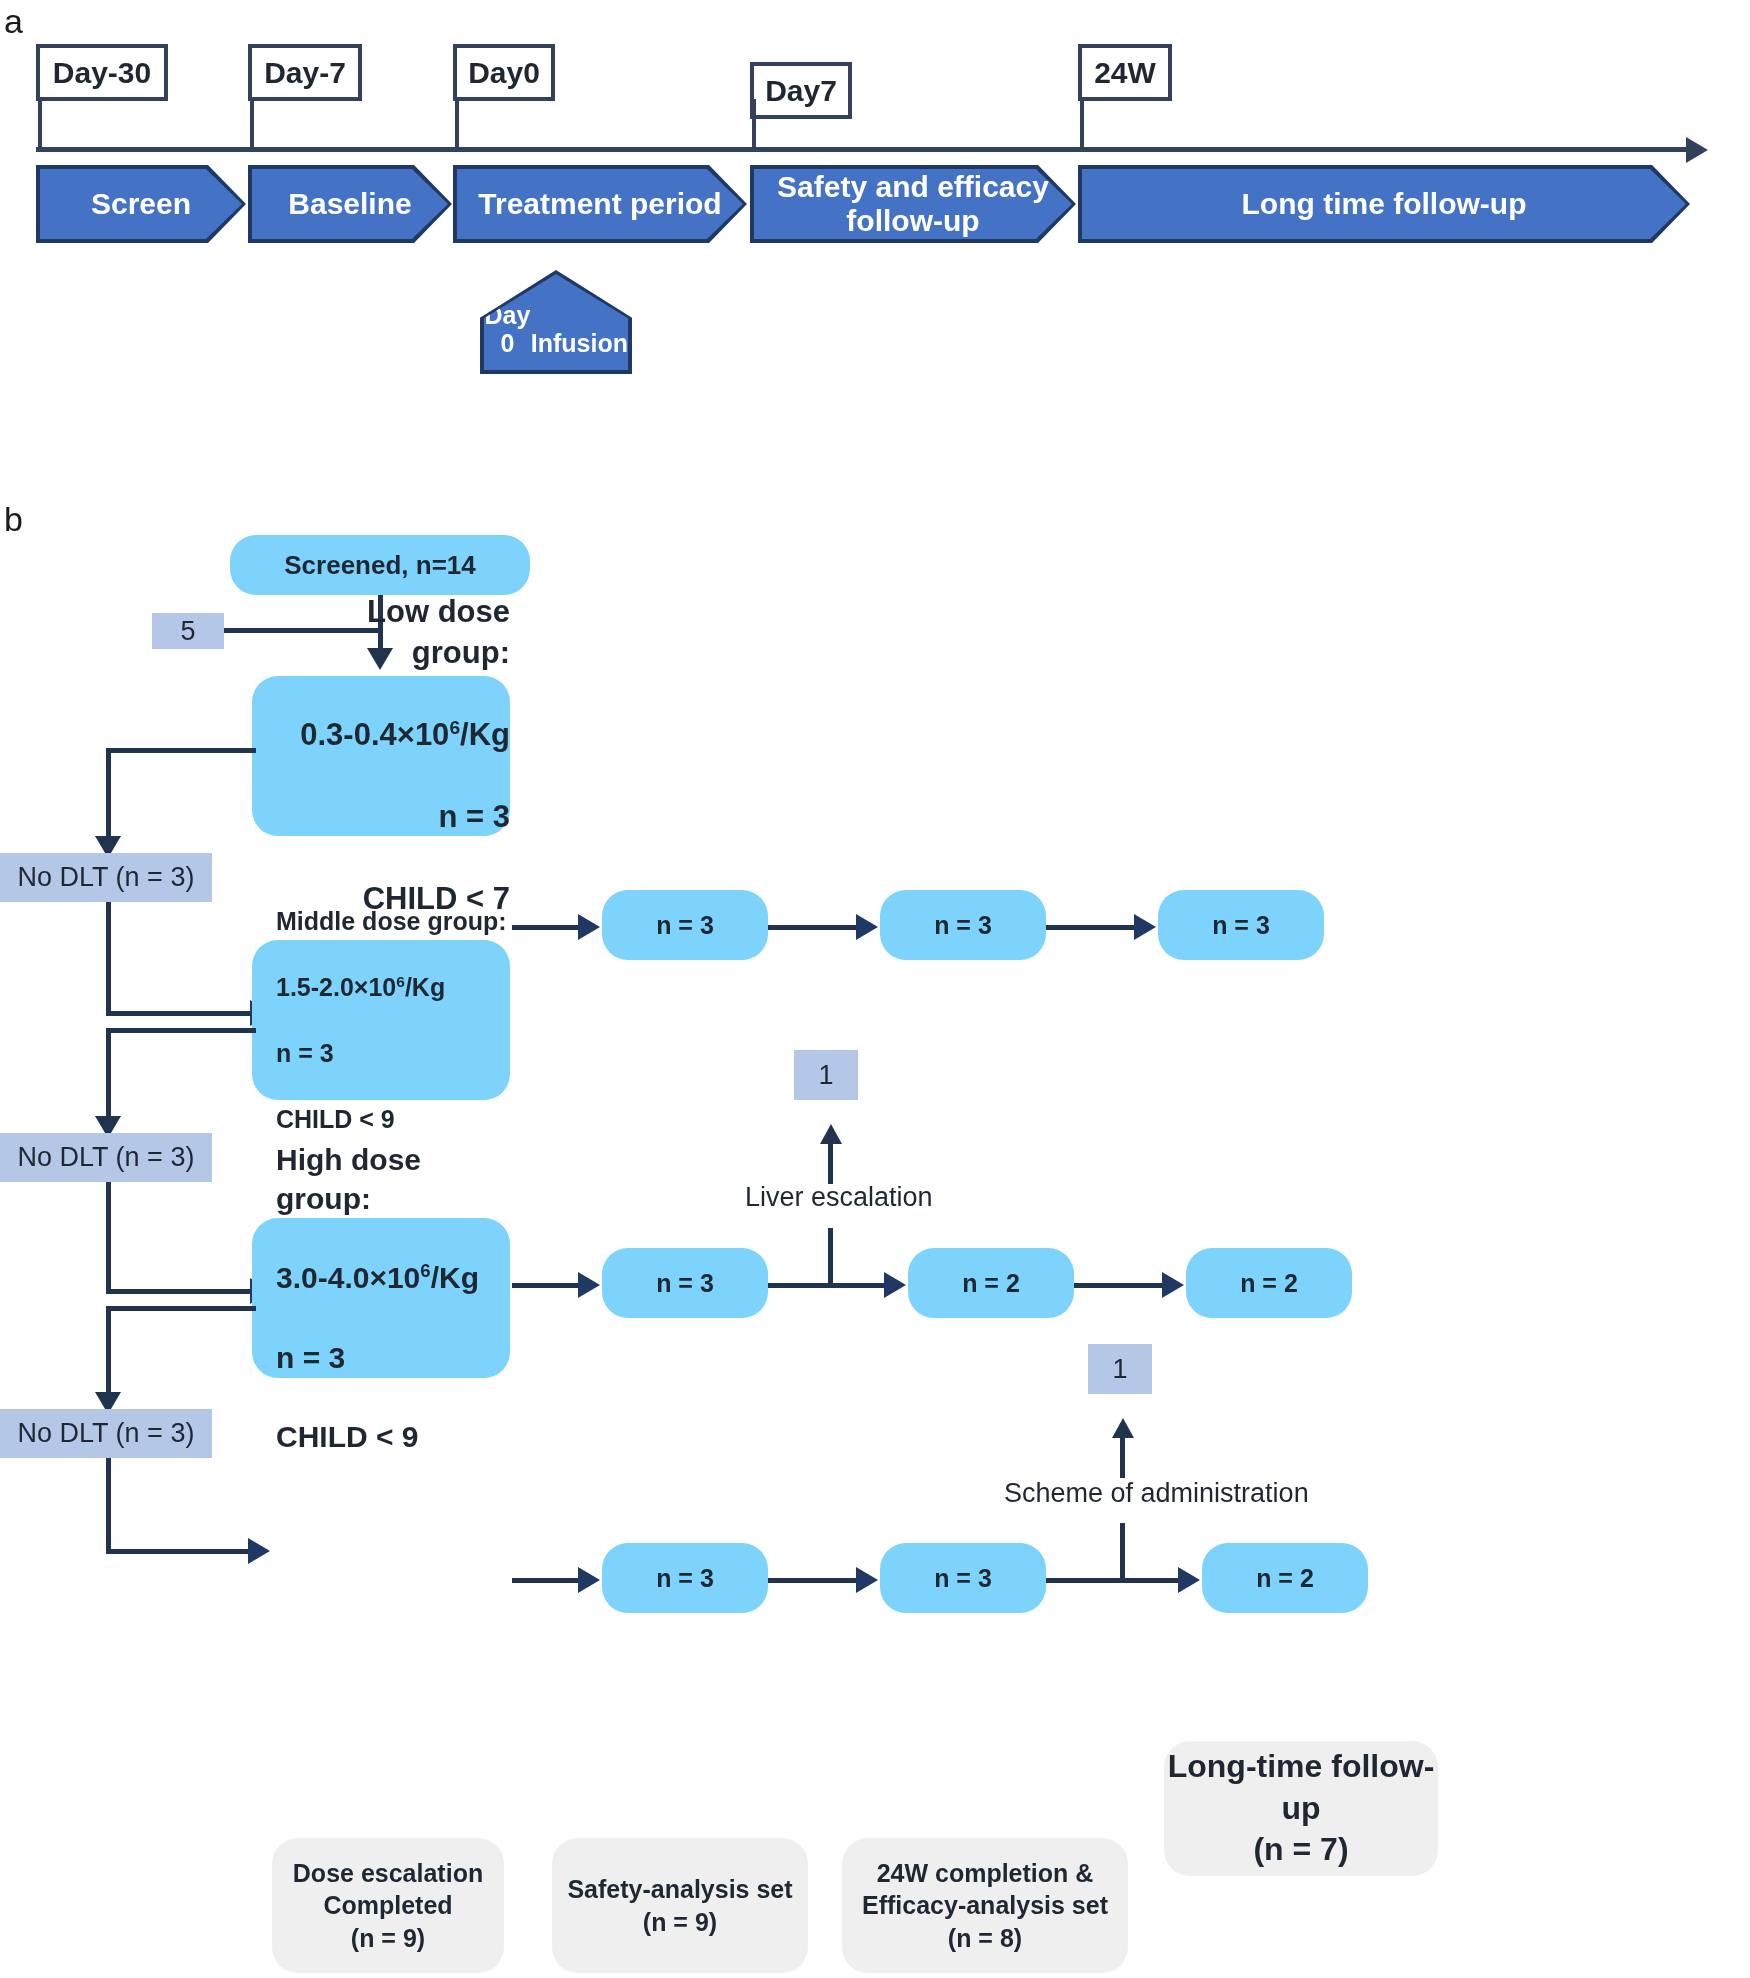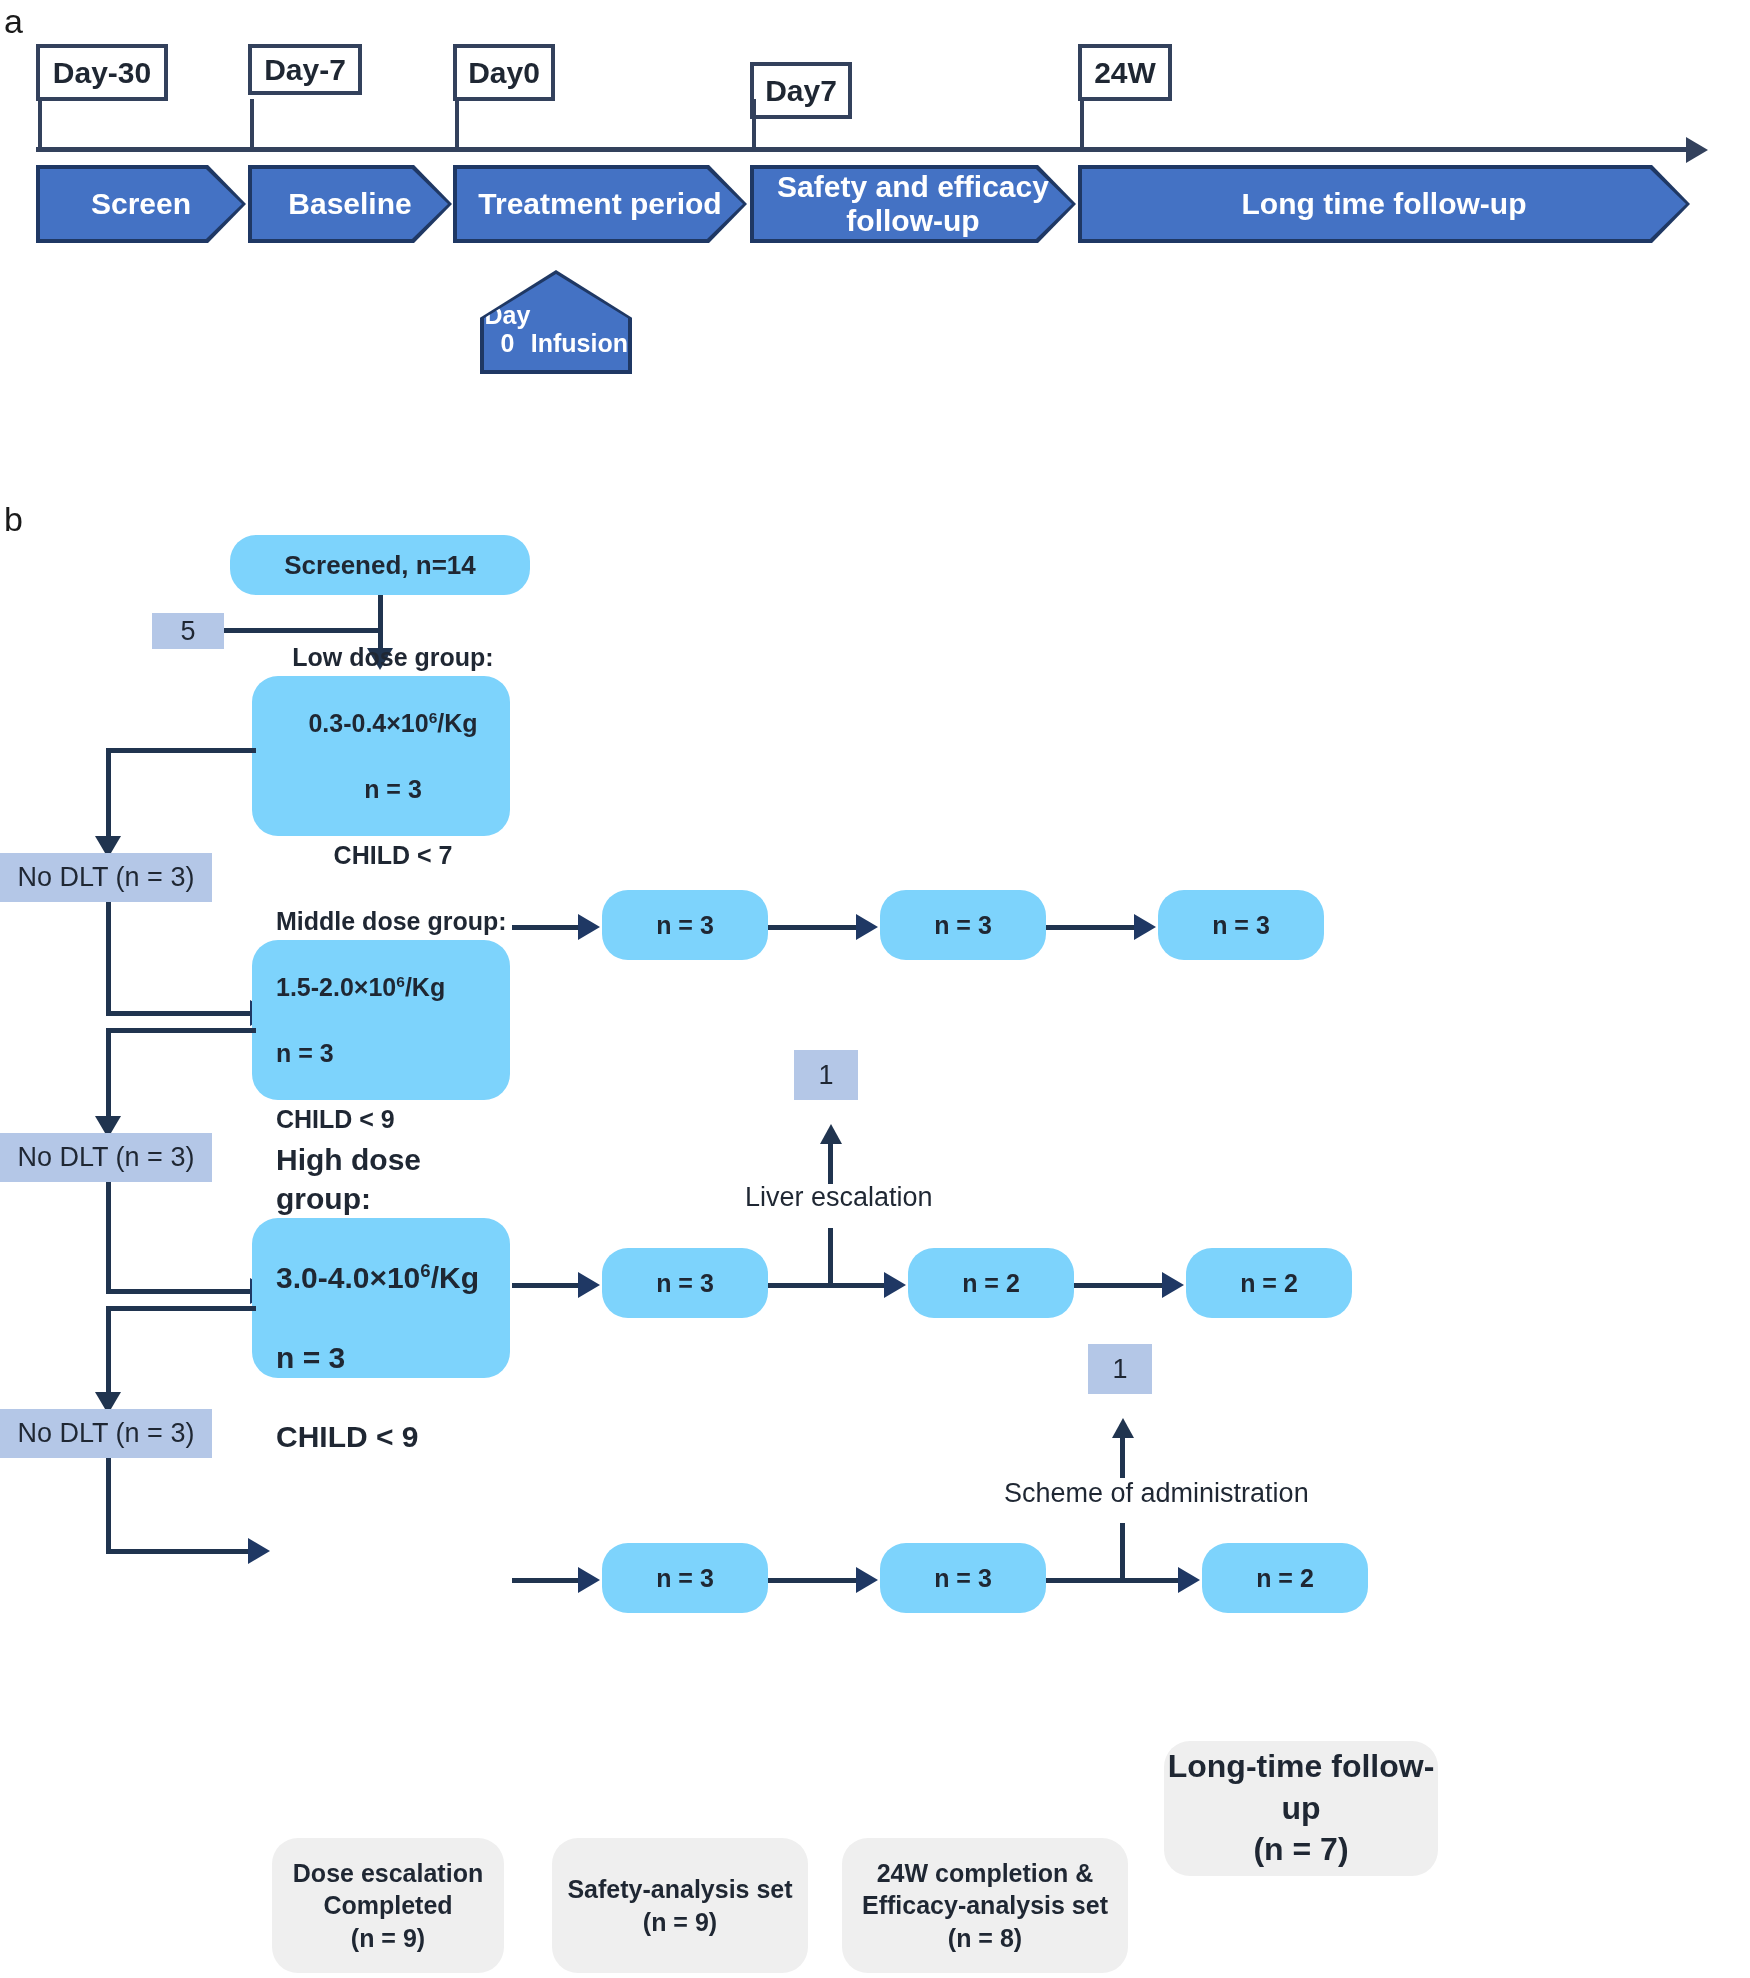--- a/index.html
+++ b/index.html
@@ -71,21 +71,21 @@
 </head>
 <body>
 
 <div id="page">
 
   <div class="panel-label" style="left:4px;top:2px;">a</div>
 
   <div class="tl-flag" style="left:36px;top:44px;width:132px;height:57px;">Day-30</div>
   <div class="tl-stem" style="left:38px;top:99px;height:53px;"></div>
 
-  <div class="tl-flag" style="left:248px;top:44px;width:114px;height:51px;">Day-7</div>
+  <div class="tl-flag" style="left:248px;top:44px;width:114px;height:57px;">Day-7</div>
   <div class="tl-stem" style="left:250px;top:99px;height:53px;"></div>
 
   <div class="tl-flag" style="left:453px;top:44px;width:102px;height:57px;">Day0</div>
   <div class="tl-stem" style="left:455px;top:99px;height:53px;"></div>
 
   <div class="tl-flag" style="left:750px;top:44px;width:102px;height:57px;margin-top:18px;">Day7</div>
   <div class="tl-stem" style="left:752px;top:99px;height:53px;"></div>
 
   <div class="tl-flag" style="left:1078px;top:44px;width:94px;height:57px;">24W</div>
   <div class="tl-stem" style="left:1080px;top:99px;height:53px;"></div>
@@ -132,21 +132,21 @@
   <div class="node rounded bold" style="left:230px;top:535px;width:300px;height:60px;font-size:26px;">Screened, n=14</div>
 
   <div class="ln v dark" style="left:378px;top:595px;height:70px;"></div>
   <div class="ah-d" style="left:367px;top:648px;"></div>
 
   <div class="ln h dark" style="left:200px;top:628px;width:181px;"></div>
   <div class="ah-l" style="left:192px;top:617px;"></div>
   <div class="node square reg" style="left:152px;top:613px;width:72px;height:36px;font-size:27px;">5</div>
 
   <div class="node rounded" style="left:252px;top:676px;width:258px;height:160px;">
-    <div class="txt bold" style="font-size:25px;line-height:1.32;text-align:center;width:100%;padding-left:24px;box-sizing:border-box;">
+    <div class="txt bold" style="font-size:31px;line-height:1.32;text-align:right;width:100%;padding-left:24px;box-sizing:border-box;">
       <div>Low dose group:</div>
       <div><span>0.3-0.4×10</span><sup>6</sup><span>/Kg</span></div>
       <div>n = 3</div>
       <div>CHILD &lt; 7</div>
     </div>
   </div>
 
   <div class="ln h dark" style="left:512px;top:925px;width:68px;"></div>
   <div class="ah-r" style="left:578px;top:914px;"></div>
   <div class="node rounded bold" style="left:602px;top:890px;width:166px;height:70px;font-size:25px;">n = 3</div>

